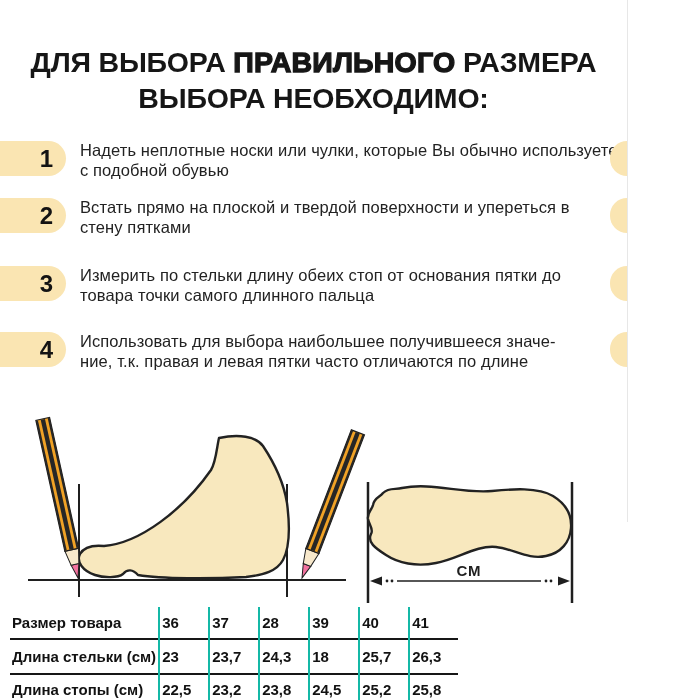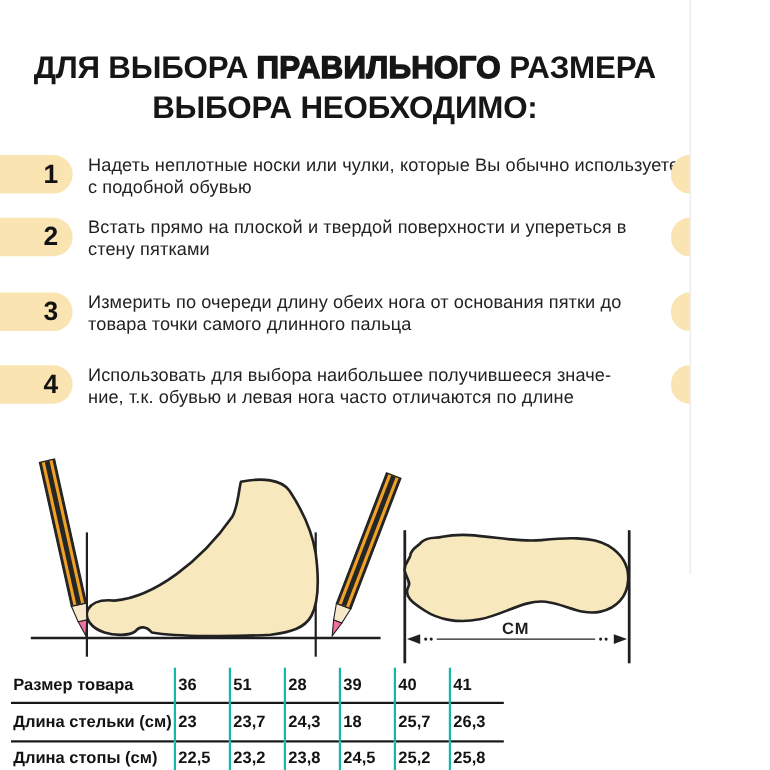--- a/index.html
+++ b/index.html
@@ -78,31 +78,31 @@
     <div class="step-text">
       <div>Встать прямо на плоской и твердой поверхности и упереться в</div>
       <div>стену пятками</div>
     </div>
     <div class="half-circle"></div>
   </div>
 
   <div class="step" style="top:266px">
     <div class="pill">3</div>
     <div class="step-text">
-      <div>Измерить по очереди длину обеих нога от основания пятки до</div>
+      <div>Измерить по стельки длину обеих стоп от основания пятки до</div>
       <div>товара точки самого длинного пальца</div>
     </div>
     <div class="half-circle"></div>
   </div>
 
   <div class="step" style="top:332px">
     <div class="pill">4</div>
     <div class="step-text">
       <div>Использовать для выбора наибольшее получившееся значе-</div>
-      <div>ние, т.к. обувью и левая нога часто отличаются по длине</div>
+      <div>ние, т.к. правая и левая пятки часто отличаются по длине</div>
     </div>
     <div class="half-circle"></div>
   </div>
 
   <svg class="illustration" viewBox="20 405 580 205">
 
     <g>
       <line x1="28" y1="580" x2="346" y2="580" stroke="#1F1F1F" stroke-width="2.2"></line>
       <line x1="79" y1="484" x2="79" y2="597" stroke="#1F1F1F" stroke-width="2"></line>
       <line x1="287" y1="484" x2="287" y2="597" stroke="#1F1F1F" stroke-width="2"></line>
@@ -156,21 +156,21 @@
         <polygon points="570,581 558,576.5 558,585.5" fill="#1F1F1F"></polygon>
       </g>
     </g>
   </svg>
 
   <table class="size-table">
     <tbody>
         <tr>
       <td class="label-col">Размер товара</td>
       <td class="val-col">36</td>
-      <td class="val-col">51</td>
+      <td class="val-col">37</td>
       <td class="val-col">28</td>
       <td class="val-col">39</td>
       <td class="val-col">40</td>
       <td class="val-col">41</td>
     </tr>
     <tr>
       <td class="label-col">Длина стельки (см)</td>
       <td class="val-col">23</td>
       <td class="val-col">23,7</td>
       <td class="val-col">24,3</td>

